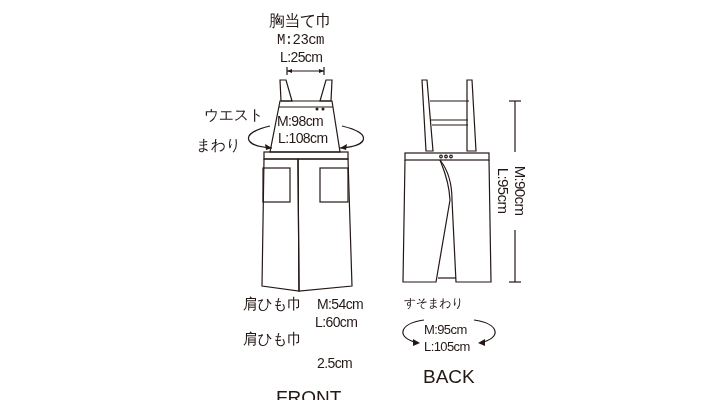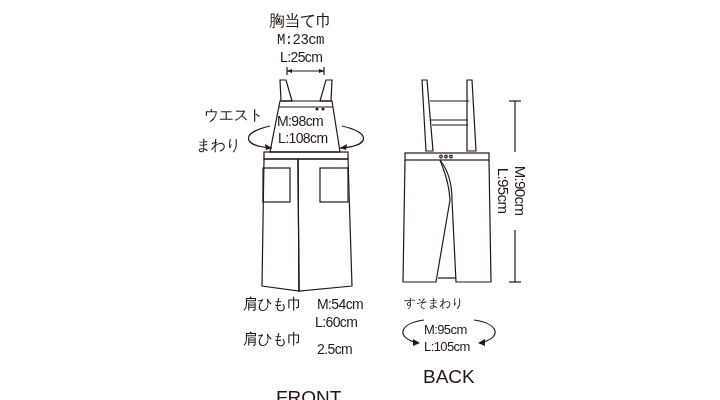--- a/index.html
+++ b/index.html
@@ -90,21 +90,21 @@
 <div class="lbl jp" style="left:204px; top:108px;">ウエスト</div>
 <div class="lbl jp" style="left:196px; top:127px;margin-top:11px;">まわり</div>
 <div class="lbl num" style="left:277px; top:114px;">M:98cm</div>
 <div class="lbl num" style="left:278px; top:131px;">L:108cm</div>
 
 <div class="lbl jp" style="left:243px; top:297px;">肩ひも巾</div>
 <div class="lbl num" style="left:317px; top:297px;">M:54cm</div>
 <div class="lbl num" style="left:315px; top:315px;">L:60cm</div>
 
 <div class="lbl jp" style="left:243px; top:332px;">肩ひも巾</div>
-<div class="lbl num" style="left:317px; top:342px;">2.5cm</div>
+<div class="lbl num" style="left:317px; top:356px;">2.5cm</div>
 
 <div class="lbl cap" style="left:276px; top:388px;">FRONT</div>
 
 <div class="lbl jp" style="left:404px; top:297px; font-size:12px;">すそまわり</div>
 <div class="lbl num" style="left:424px; top:323px; font-size:13px;">M:95cm</div>
 <div class="lbl num" style="left:424px; top:340px; font-size:13px;">L:105cm</div>
 
 <div class="lbl cap" style="left:423px; top:367px;">BACK</div>
 
 <div class="lbl num" style="left:490px; top:183px; transform:rotate(90deg); transform-origin:center; width:60px; text-align:center; font-size:15px;">M:90cm</div>

